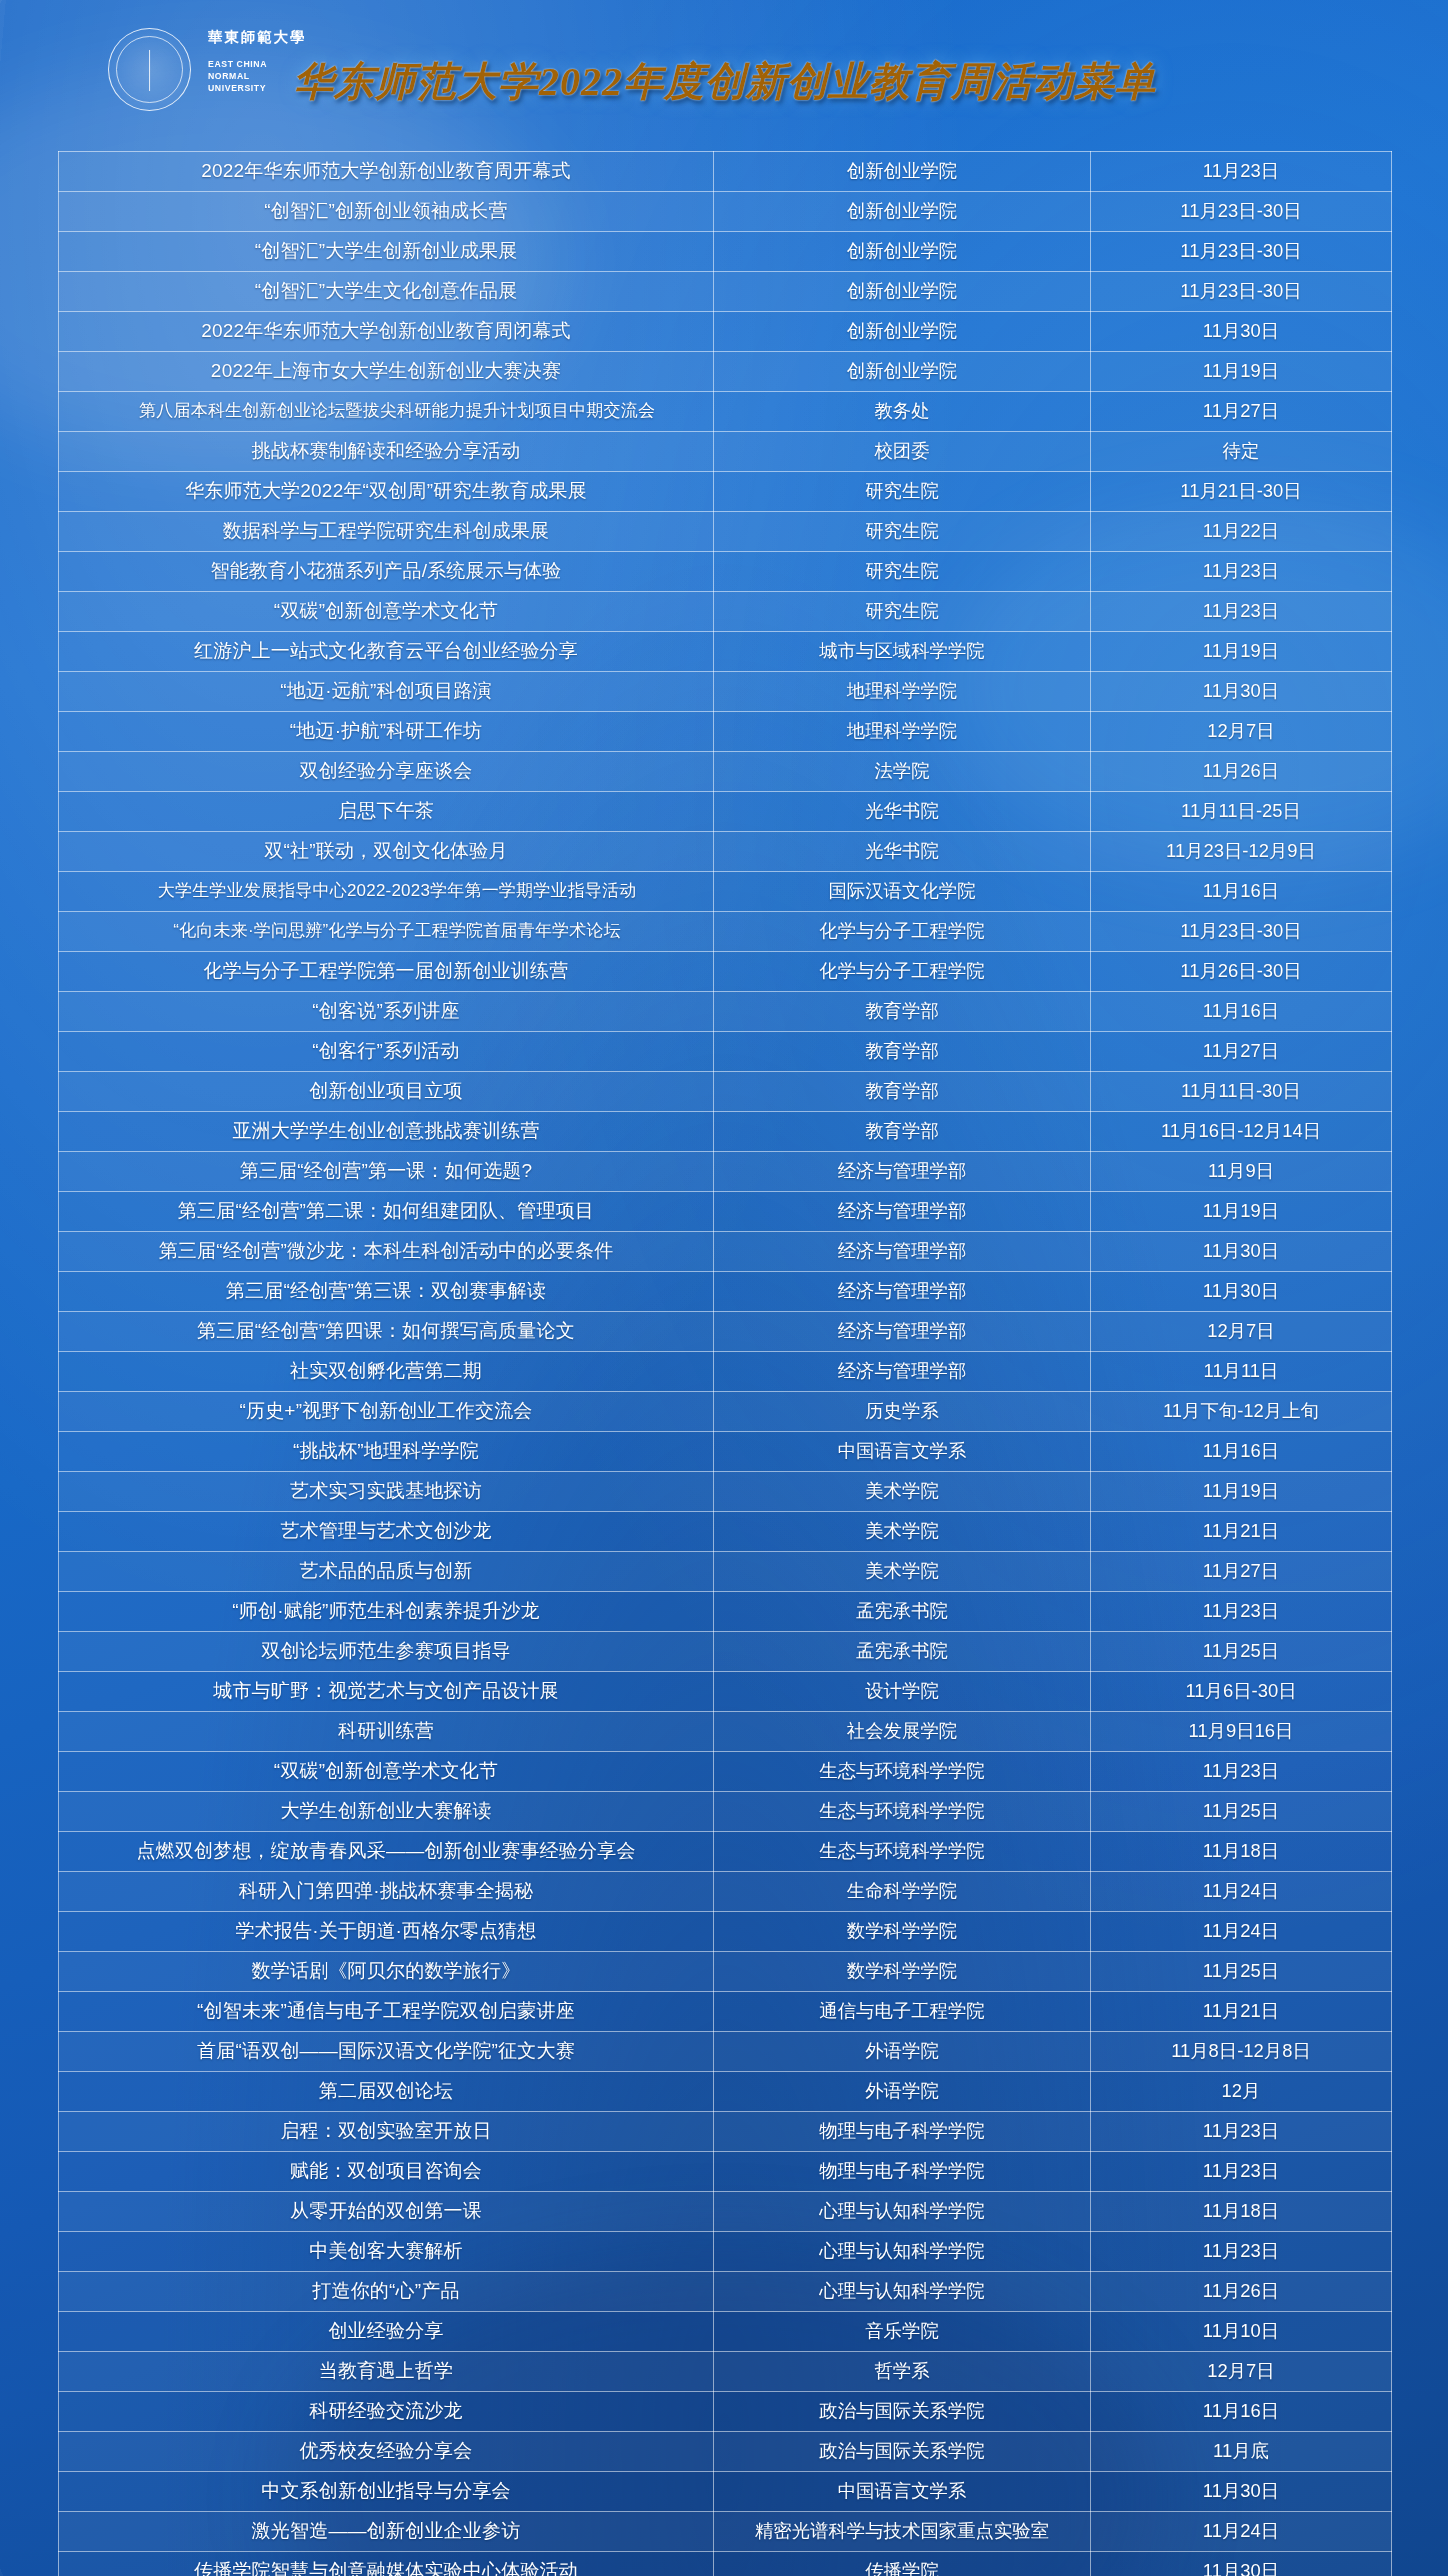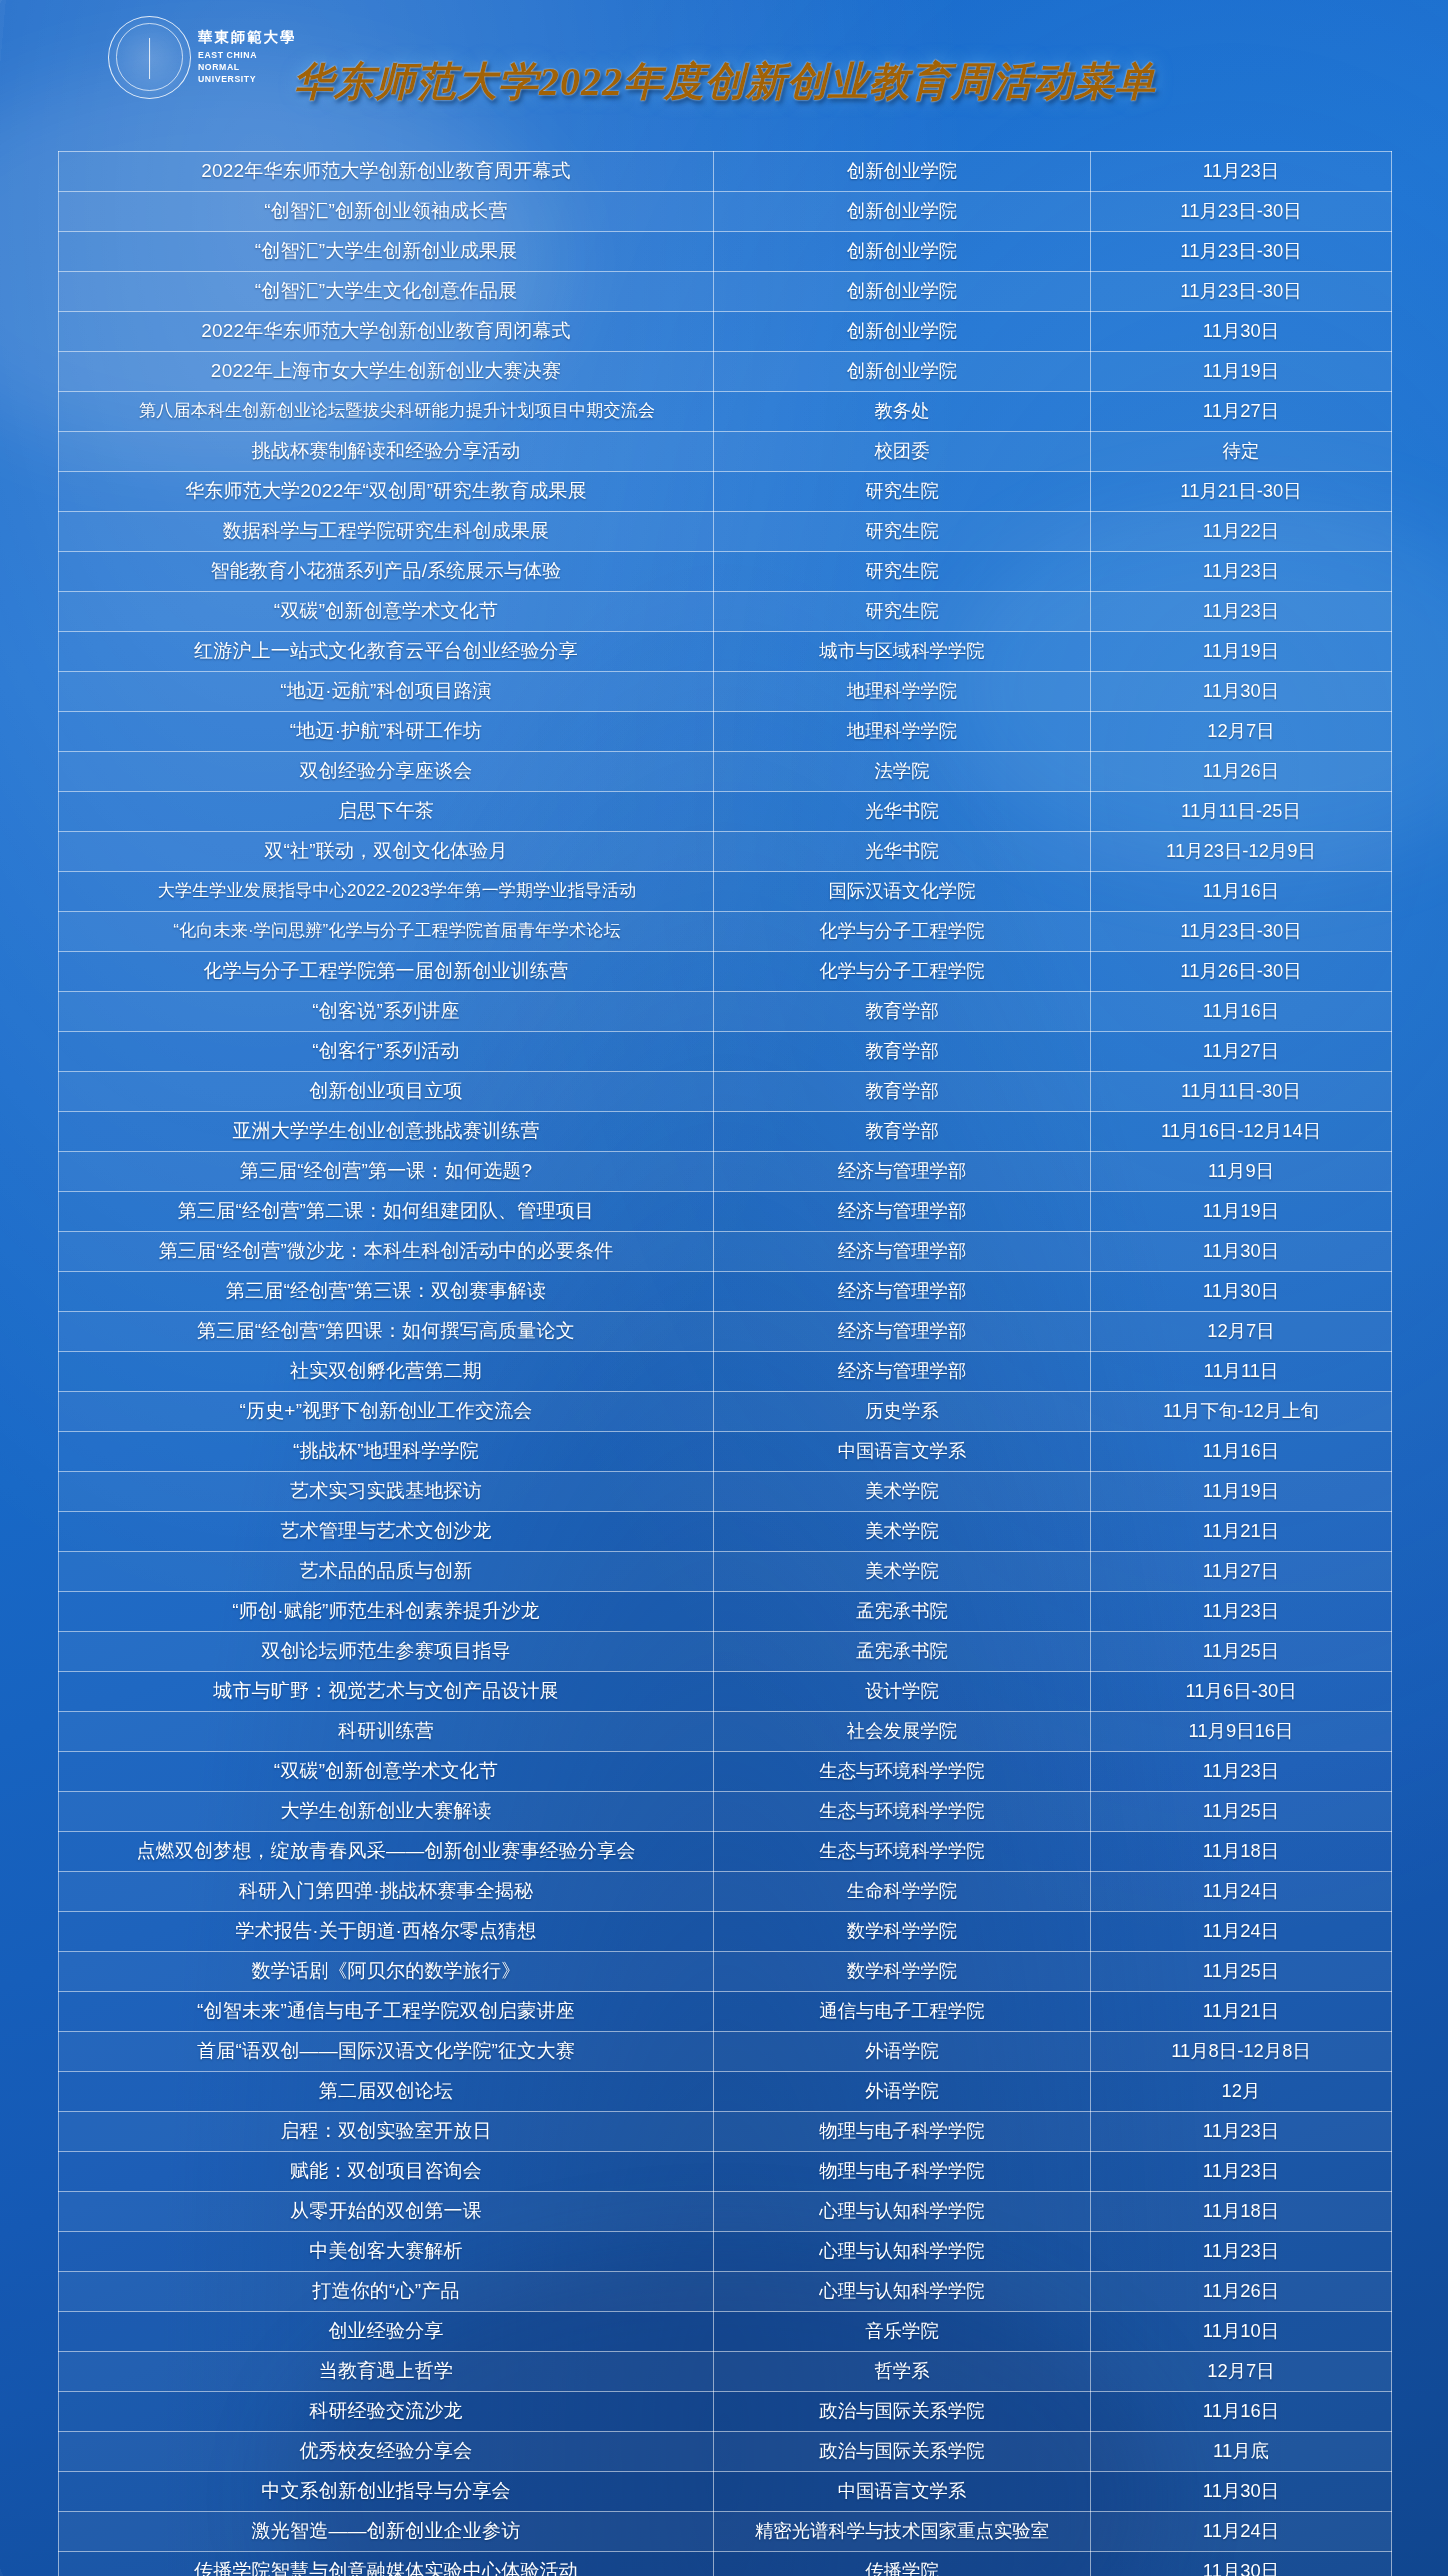--- a/index.html
+++ b/index.html
@@ -48,26 +48,25 @@
   .header {
     position: relative;
     height: 151px;
     display: flex;
     align-items: center;
     justify-content: center;
   }
   .logo {
     position: absolute;
     left: 108px;
-    top: 3px;
+    top: 28px;
     width: 184px;
     height: 108px;
     display: flex;
-    align-items: center;
-    gap: 7px;
+    gap: 17px;
   }
   .logo-seal {
     width: 83px;
     height: 83px;
     border-radius: 50%;
     border: 1.9px solid rgba(255,255,255,0.85);
     position: relative;
     flex: 0 0 auto;
     background: radial-gradient(circle at 50% 50%, rgba(255,255,255,0.18) 0%, rgba(255,255,255,0.04) 70%);
   }
@@ -95,21 +94,21 @@
   }
   .logo-cn {
     font-size: 14.5px;
     letter-spacing: 1.9px;
     font-weight: 700;
     white-space: nowrap;
   }
   .logo-en {
     font-size: 8.7px;
     letter-spacing: 0.6px;
-    margin-top: 4px;
+    margin-top: 13px;
     font-weight: 700;
     line-height: 1.35;
   }
 
   .title {
     font-family: "Liberation Serif", serif;
     font-weight: 700;
     font-style: italic;
     font-size: 40px;
     letter-spacing: 1px;

